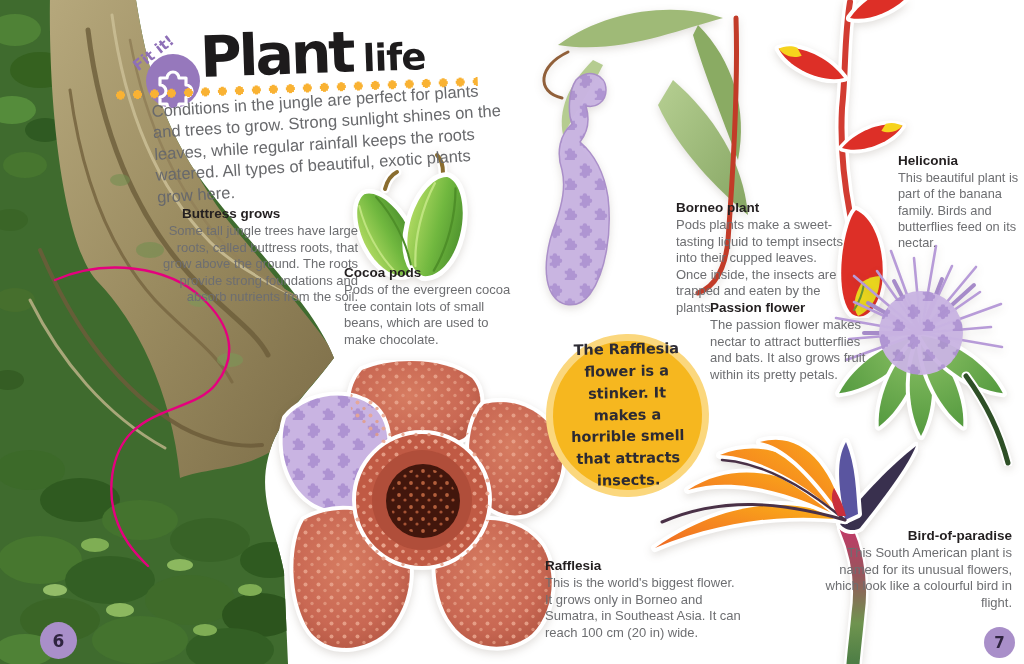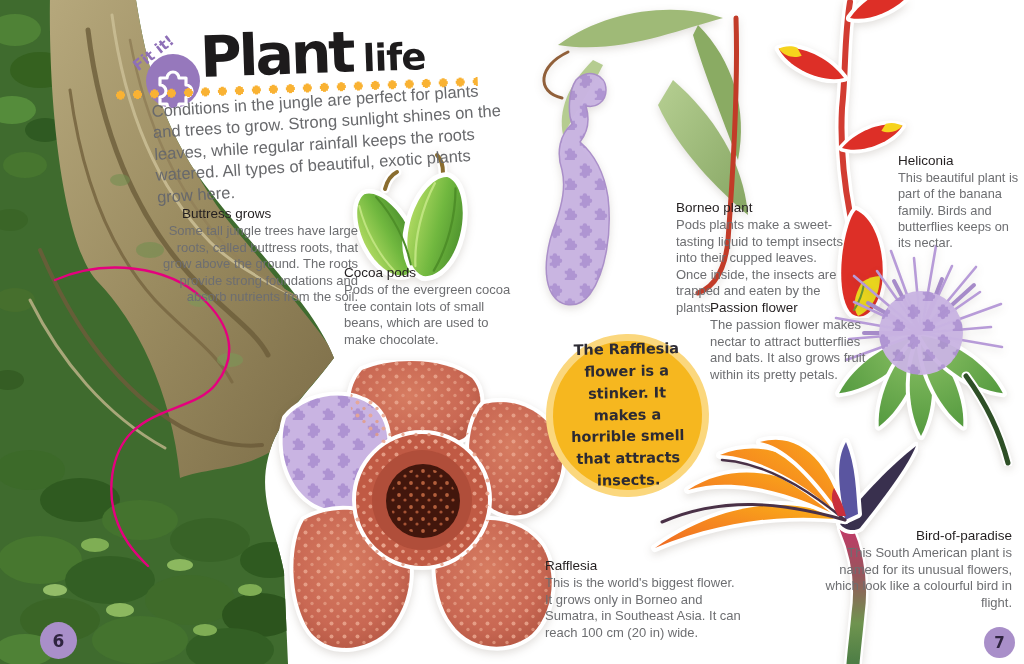--- a/index.html
+++ b/index.html
@@ -2,21 +2,21 @@
 <html><head>
 <meta charset="utf-8">
 <style>
   html,body{margin:0;padding:0;background:#e9e9e9;}
   *{box-sizing:border-box;}
   #stage{position:relative;width:1024px;height:664px;background:#ffffff;overflow:hidden;
          font-family:"Liberation Sans",sans-serif;color:#6d6e71;}
   .abs{position:absolute;}
   svg.illu{position:absolute;filter:drop-shadow(0 3px 4px rgba(70,50,30,.16));}
   .entry{position:absolute;font-size:13px;line-height:1.27;color:#6d6e71;}
-  .entry h3{margin:0 0 1px 0;font-size:13.5px;font-weight:normal;color:#231f20;line-height:1.2;}
+  .entry h3{margin:0 0 1px 0;font-size:13.5px;font-weight:bold;color:#231f20;line-height:1.2;}
   .entry p{margin:0;}
   .right-align{text-align:right;}
   #fitit-label{position:absolute;left:130px;top:44px;transform:rotate(-38deg);
     color:#8e6fb7;font-weight:bold;font-size:15px;font-family:"DejaVu Sans",sans-serif;}
   #fitit-circle{position:absolute;left:146px;top:54px;width:54px;height:54px;border-radius:50%;
     background:#9678bc;}
   #title-row{position:absolute;left:200px;top:20px;transform:rotate(-2deg);
     font-family:"DejaVu Sans",sans-serif;color:#1d1b1c;white-space:nowrap;}
   #title-main{font-size:57px;font-weight:800;letter-spacing:-3px;}
   #title-suffix{font-size:37px;font-weight:800;letter-spacing:-1px;margin-left:10px;}
@@ -297,21 +297,21 @@
     <p>Pods of the evergreen cocoa tree contain lots of small beans, which are used to make chocolate.</p>
   </div>
 
   <div class="entry" style="left:676px;top:200px;width:172px">
     <h3>Borneo plant</h3>
     <p>Pods plants make a sweet-tasting liquid to tempt insects into their cupped leaves. Once inside, the insects are trapped and eaten by the plants.</p>
   </div>
 
   <div class="entry" style="left:898px;top:153px;width:124px;font-size:12.8px">
     <h3>Heliconia</h3>
-    <p>This beautiful plant is part of the banana family. Birds and butterflies keeps on its nectar.</p>
+    <p>This beautiful plant is part of the banana family. Birds and butterflies feed on its nectar.</p>
   </div>
 
   <div class="entry" style="left:710px;top:300px;width:158px">
     <h3>Passion flower</h3>
     <p>The passion flower makes nectar to attract butterflies and bats. It also grows fruit within its pretty petals.</p>
   </div>
 
   <div class="entry" style="left:545px;top:558px;width:200px">
     <h3>Rafflesia</h3>
     <p>This is the world's biggest flower. It grows only in Borneo and Sumatra, in Southeast Asia. It can reach 100 cm (20 in) wide.</p>

